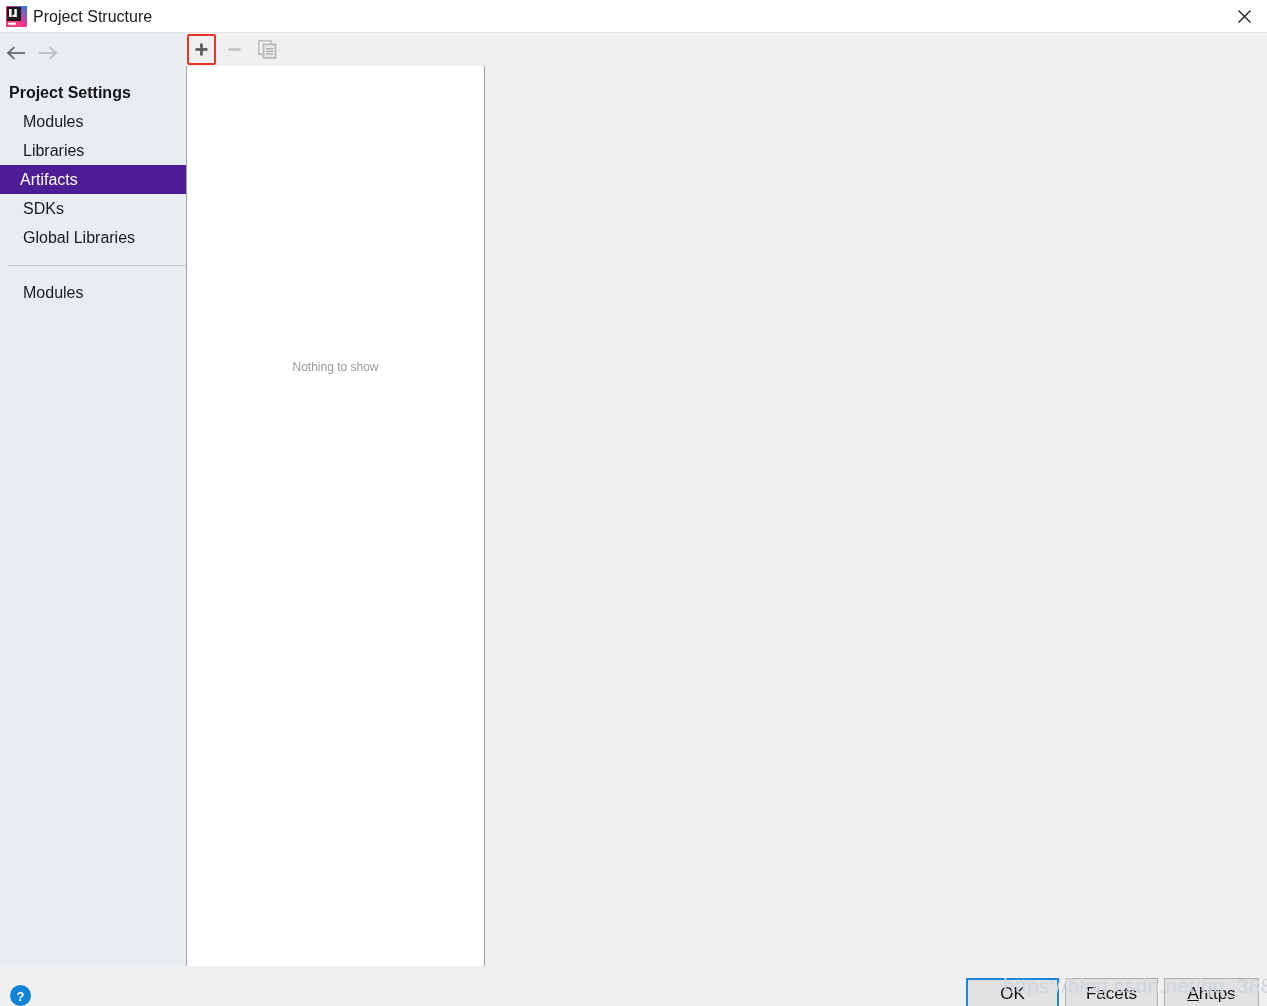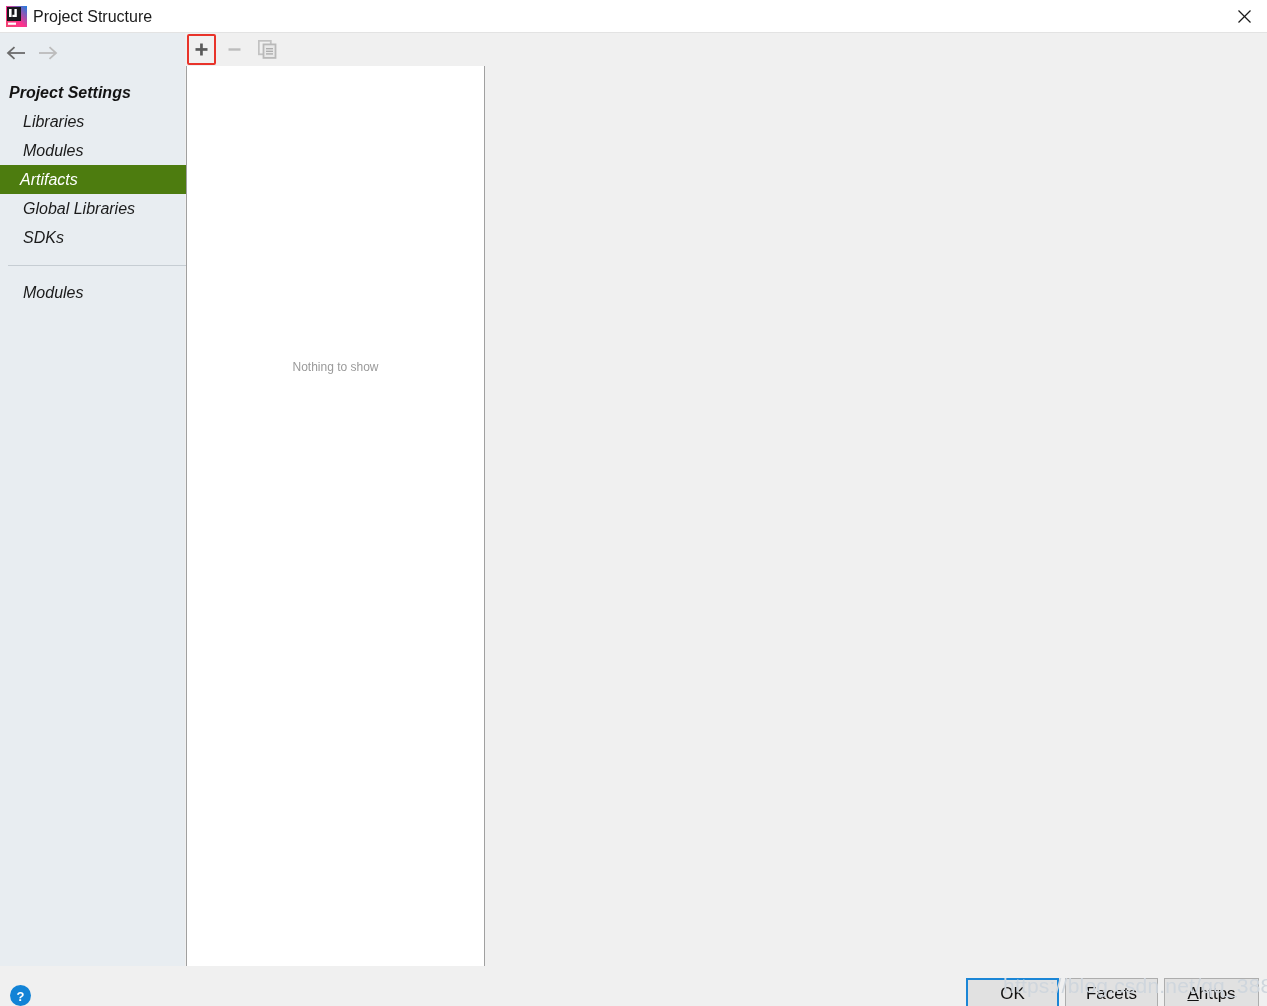--- a/index.html
+++ b/index.html
@@ -74,42 +74,41 @@
     align-items: center;
     justify-content: center;
   }
   .nav-back { left: 2px; }
   .nav-fwd { left: 33px; }
 
   .side-list {
     position: absolute;
     left: 0; top: 45px;
     width: 202px;
-    font-style: italic;
   }
   .side-header {
     font-size: 16px;
     font-weight: bold;
     color: #131313;
     padding: 0 0 0 9px;
     height: 29px;
     line-height: 29px;
     white-space: nowrap;
   }
   .side-item {
     font-size: 16px;
     color: #1b1b1b;
     padding: 0 0 0 23px;
     height: 29px;
     line-height: 29px;
     white-space: nowrap;
     cursor: default;
   }
   .side-item.selected {
-    background: #4d7c0f;
+    background: #4c1d95;
     color: #ffffff;
     padding-left: 20px;
   }
   .side-divider {
     margin: 13px 8px 12px 8px;
     height: 1px;
     background: #c6cdd3;
   }
 
   
@@ -271,27 +270,27 @@
           <line x1="2" y1="8" x2="19" y2="8" stroke="#bcbcbc" stroke-width="1.8"></line>
           <polyline points="12.5,2.2 19,8 12.5,13.8" fill="none" stroke="#bcbcbc" stroke-width="1.8"></polyline>
         </svg>
       </span>
     </div>
 
     <div class="side-list">
 
       <div class="side-header">Project Settings</div>
 
+      <div class="side-item">Modules</div>
       <div class="side-item">Libraries</div>
-      <div class="side-item">Modules</div>
       <div class="side-item selected">Artifacts</div>
 
 
+      <div class="side-item">SDKs</div>
       <div class="side-item">Global Libraries</div>
-      <div class="side-item">SDKs</div>
 
       <div class="side-divider"></div>
 
       <div class="side-item">Modules</div>
     </div>
   </div>
 
   <div class="list-toolbar">
     <span class="tb-btn tb-add">
       <svg width="15" height="15" viewBox="0 0 15 15">

